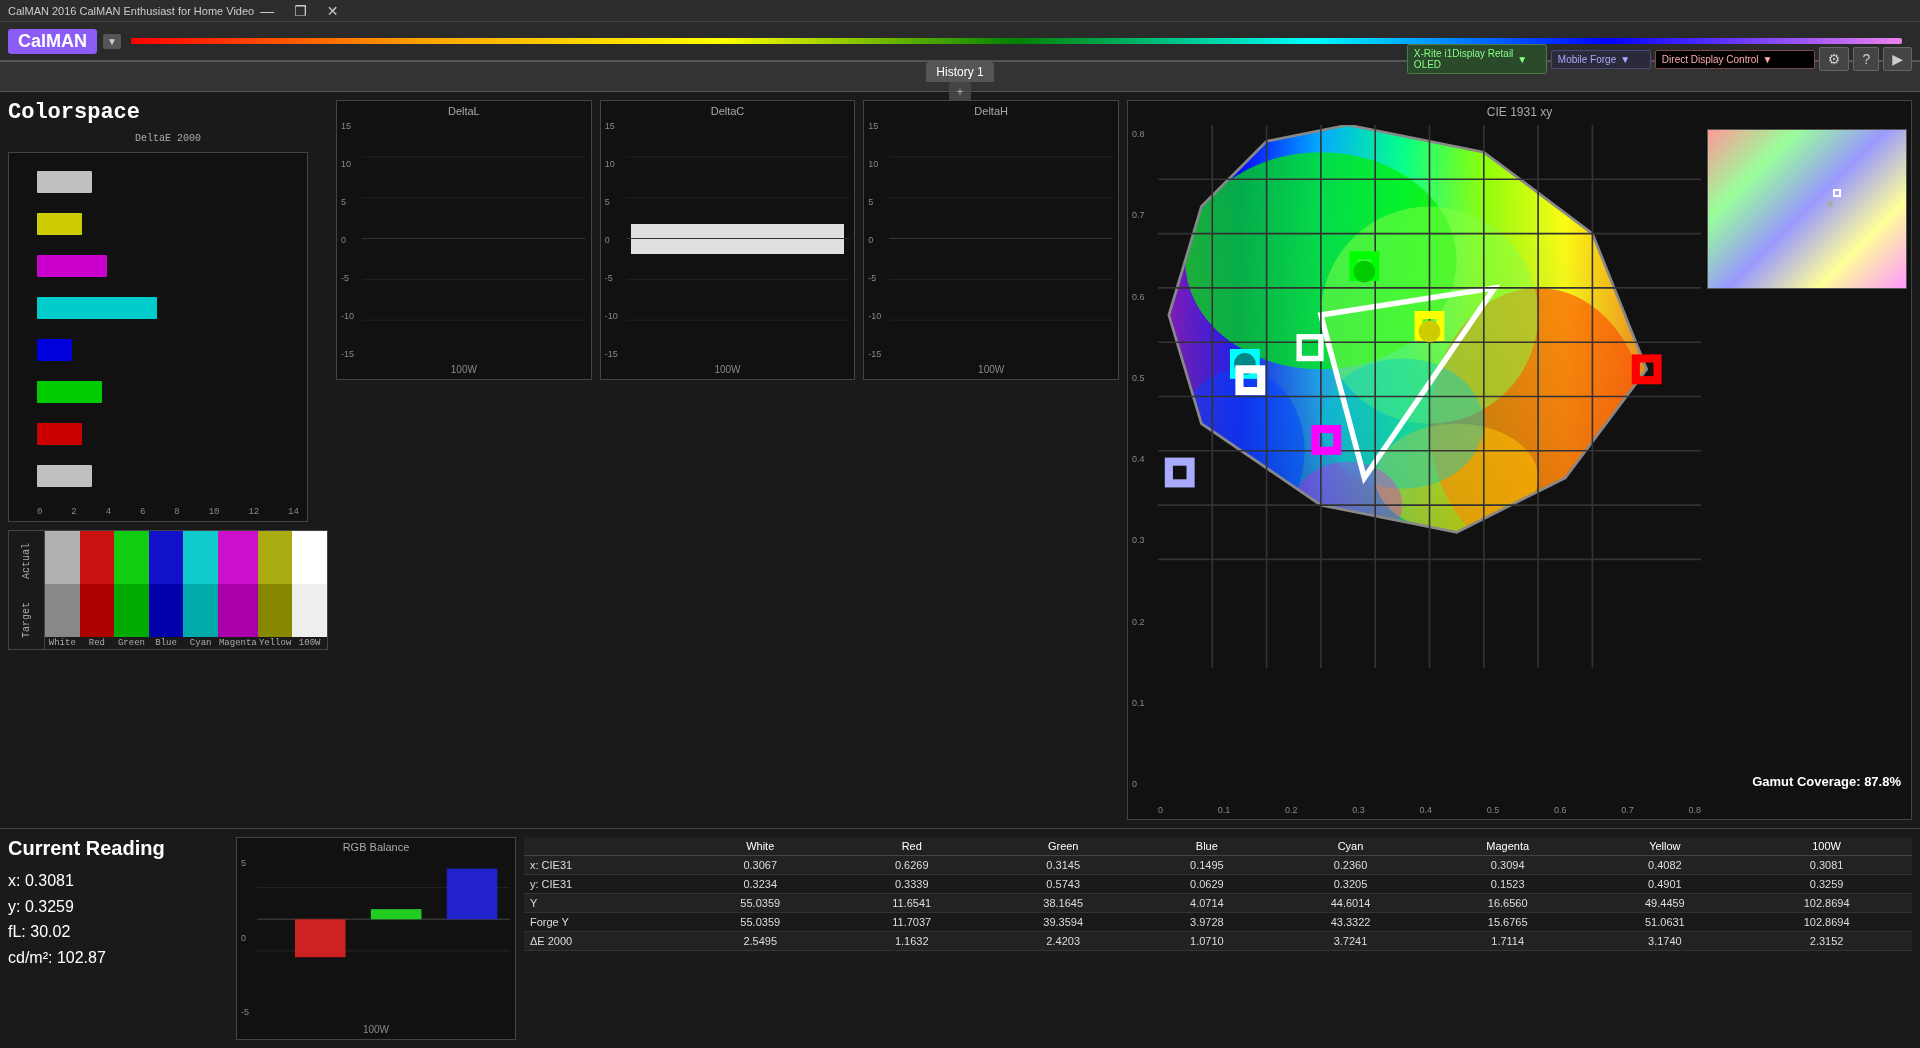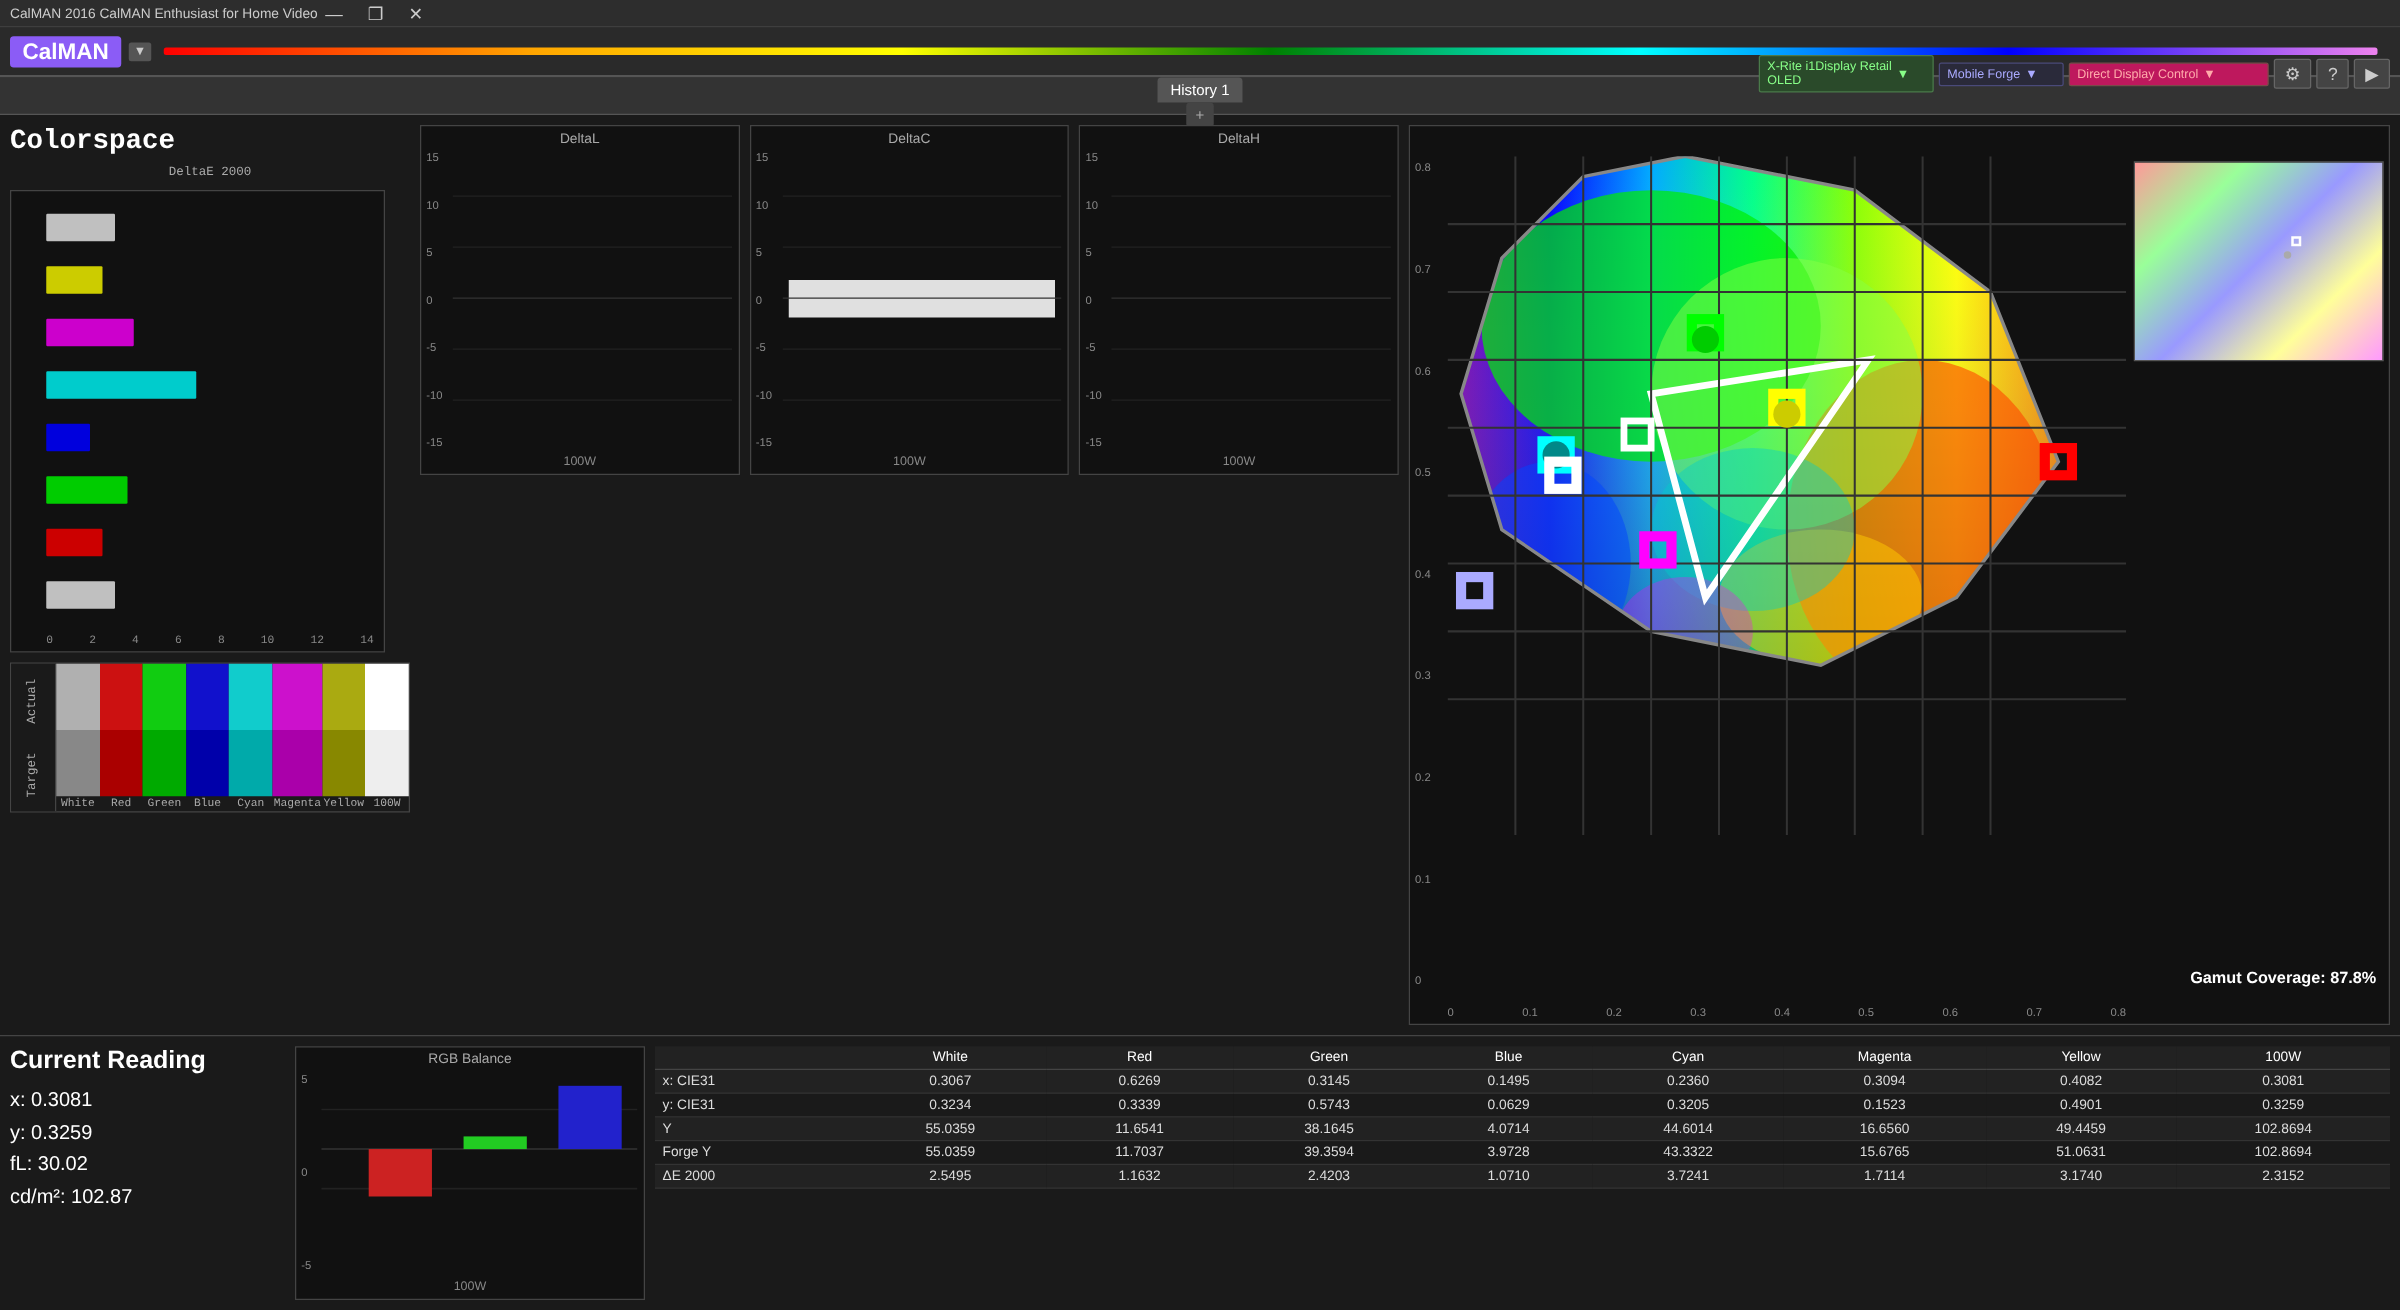--- a/index.html
+++ b/index.html
@@ -17,21 +17,21 @@
     
     
     #tabbar { background: #333; height: 30px; display: flex; align-items: center; padding: 0 8px; border-bottom: 1px solid #555; flex-direction: column; }
     .tab { background: #555; color: #fff; padding: 3px 10px; border-radius: 3px 3px 0 0; font-size: 12px; cursor: pointer; display: flex; align-items: center; gap: 4px; }
     .tab-add { background: #444; color: #aaa; padding: 3px 7px; border-radius: 3px; cursor: pointer; }
     
     
     #top-right-controls { position: absolute; top: 44px; right: 8px; display: flex; align-items: center; gap: 4px; }
     .device-dropdown { background: #2a4a2a; color: #8f8; border: 1px solid #4a7a4a; padding: 3px 6px; font-size: 10px; border-radius: 2px; display: flex; align-items: center; gap: 4px; cursor: pointer; min-width: 140px; }
     .device-dropdown2 { background: #2a2a3a; color: #aaf; border: 1px solid #4a4a7a; padding: 3px 6px; font-size: 10px; border-radius: 2px; display: flex; align-items: center; gap: 4px; cursor: pointer; min-width: 100px; }
-    .device-dropdown3 { background: #be185d; color: #faa; border: 1px solid #7a4a4a; padding: 3px 6px; font-size: 10px; border-radius: 2px; display: flex; align-items: center; gap: 4px; cursor: pointer; min-width: 160px; text-align: right; }
+    .device-dropdown3 { background: #000000; color: #faa; border: 1px solid #7a4a4a; padding: 3px 6px; font-size: 10px; border-radius: 2px; display: flex; align-items: center; gap: 4px; cursor: pointer; min-width: 160px; text-align: right; }
     .icon-btn { background: #444; color: #ccc; border: 1px solid #666; padding: 3px 8px; border-radius: 2px; cursor: pointer; font-size: 14px; }
     
     
     #main { display: flex; flex-direction: column; height: calc(1048px - 22px - 40px - 30px); }
     #upper { display: flex; flex: 1; padding: 8px; gap: 8px; }
     #lower { display: flex; height: 220px; padding: 0 8px 8px; gap: 8px; border-top: 1px solid #444; padding-top: 8px; }
     
     
     #colorspace { width: 320px; flex-shrink: 0; font-family: Liberation Mono, monospace; }
     .section-title { font-size: 22px; font-weight: bold; color: #fff; margin-bottom: 8px; }
@@ -296,20 +296,21 @@
             <line x1="0" y1="16.67%" x2="100%" y2="16.67%" stroke="#222" stroke-width="1"></line>
             <line x1="0" y1="33.33%" x2="100%" y2="33.33%" stroke="#222" stroke-width="1"></line>
             <line x1="0" y1="66.67%" x2="100%" y2="66.67%" stroke="#222" stroke-width="1"></line>
             <line x1="0" y1="83.33%" x2="100%" y2="83.33%" stroke="#222" stroke-width="1"></line>
           </svg>
         </div>
       </div>
     </div>
 
     <div id="cie-section" style="flex:1;position:relative;background:#111;border:1px solid #444;">
+      <div class="cie-title">CIE 1931 xy</div>
 
       <svg id="cie-svg" style="position:absolute;left:30px;top:24px;right:210px;bottom:30px;" viewBox="0 0 100 100" preserveAspectRatio="none">
 
         <defs>
           <radialGradient id="rg1" cx="30%" cy="70%" r="60%">
             <stop offset="0%" stop-color="#00ff00"></stop>
             <stop offset="40%" stop-color="#00cc44"></stop>
             <stop offset="100%" stop-color="#004400"></stop>
           </radialGradient>
           <radialGradient id="rg2" cx="80%" cy="50%" r="50%">

